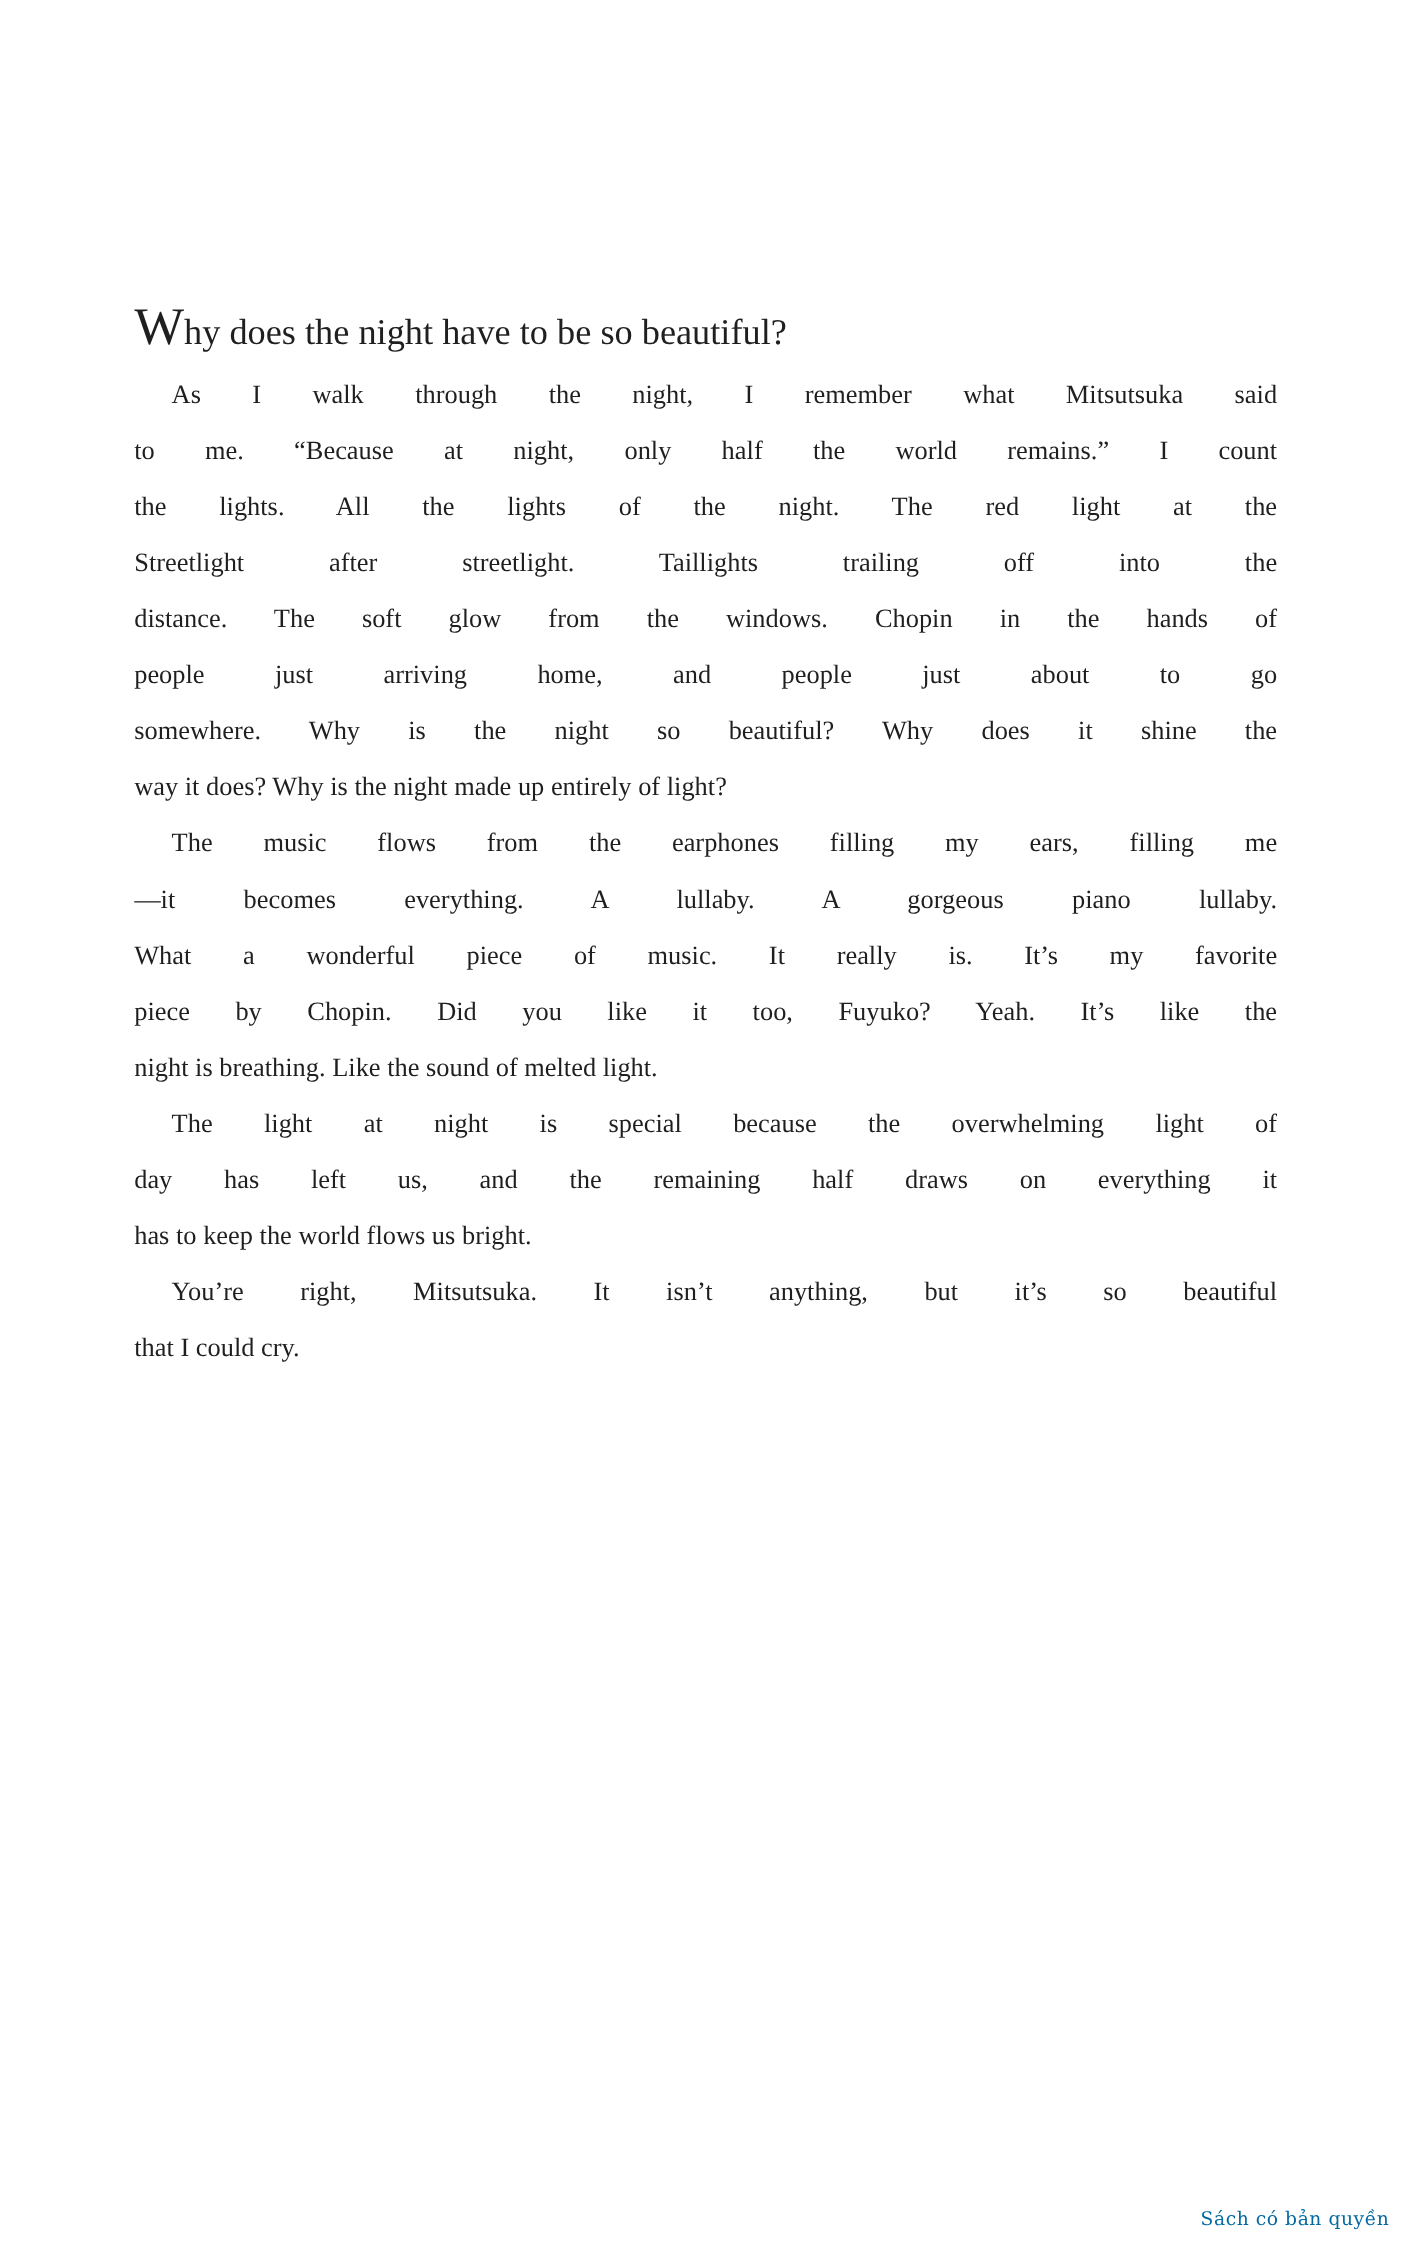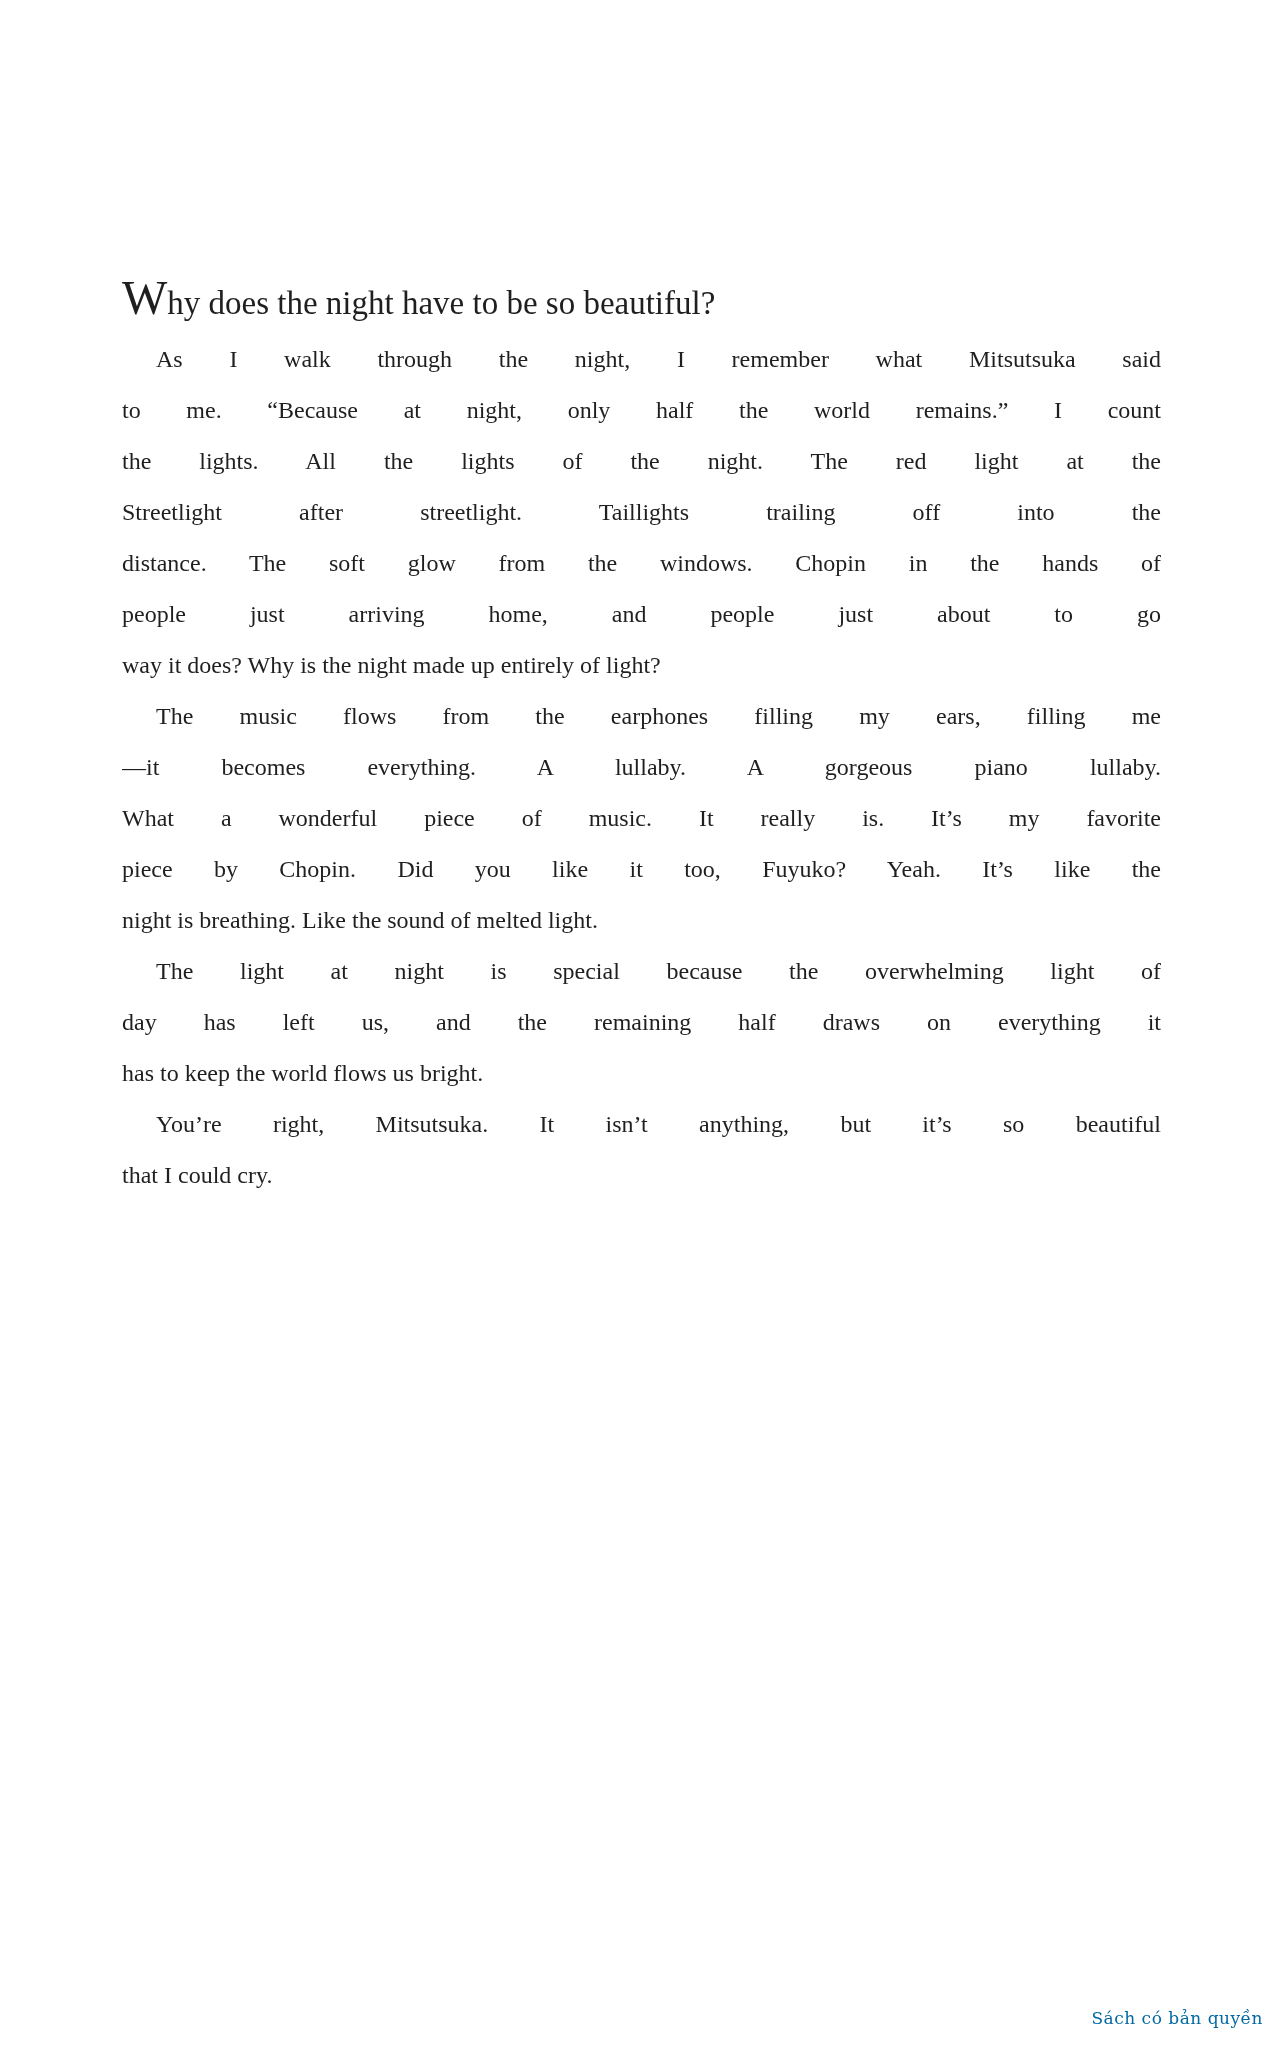--- a/index.html
+++ b/index.html
@@ -70,20 +70,21 @@
 <div class="page" style="color: rgb(31, 31, 31); background: rgb(255, 255, 255);">
   <div class="text-block">
     <div class="line opening"><span class="initial">W</span><span>hy does the night have to be so beautiful?</span></div>
     <div id="body-lines">
         <div class="line j indent">As I walk through the night, I remember what Mitsutsuka said</div>
         <div class="line j">to me. “Because at night, only half the world remains.” I count</div>
         <div class="line j">the lights. All the lights of the night. The red light at the</div>
         <div class="line j">Streetlight after streetlight. Taillights trailing off into the</div>
         <div class="line j">distance. The soft glow from the windows. Chopin in the hands of</div>
         <div class="line j">people just arriving home, and people just about to go</div>
+        <div class="line j">somewhere. Why is the night so beautiful? Why does it shine the</div>
         <div class="line">way it does? Why is the night made up entirely of light?</div>
         <div class="line j indent">The music flows from the earphones filling my ears, filling me</div>
         <div class="line j">—it becomes everything. A lullaby. A gorgeous piano lullaby.</div>
         <div class="line j">What a wonderful piece of music. It really is. It’s my favorite</div>
         <div class="line j">piece by Chopin. Did you like it too, Fuyuko? Yeah. It’s like the</div>
         <div class="line">night is breathing. Like the sound of melted light.</div>
         <div class="line j indent">The light at night is special because the overwhelming light of</div>
         <div class="line j">day has left us, and the remaining half draws on everything it</div>
         <div class="line">has to keep the world flows us bright.</div>
         <div class="line j indent">You’re right, Mitsutsuka. It isn’t anything, but it’s so beautiful</div>

